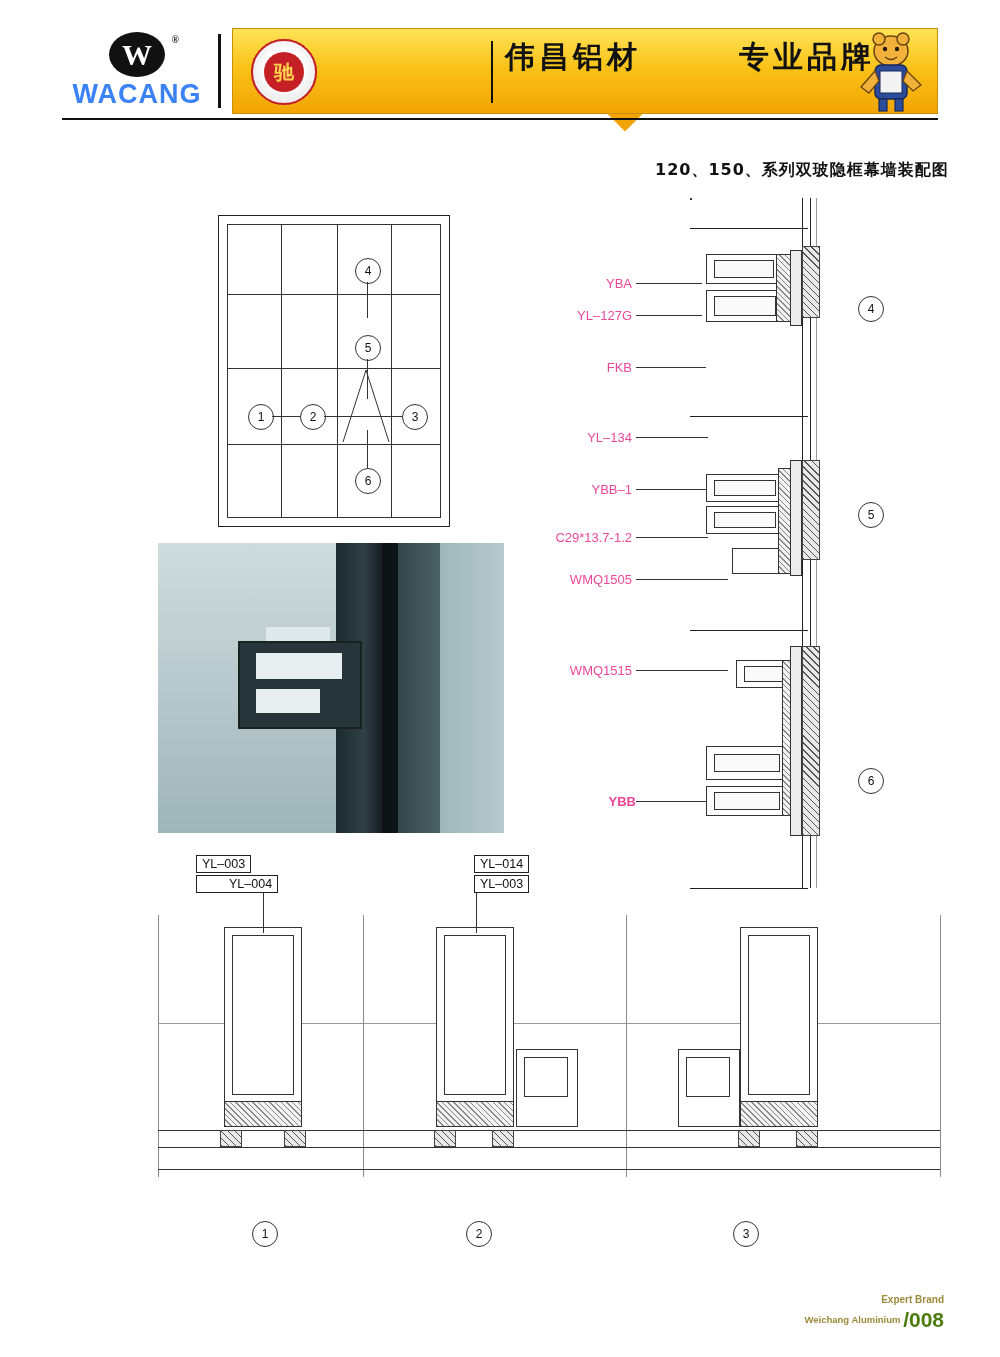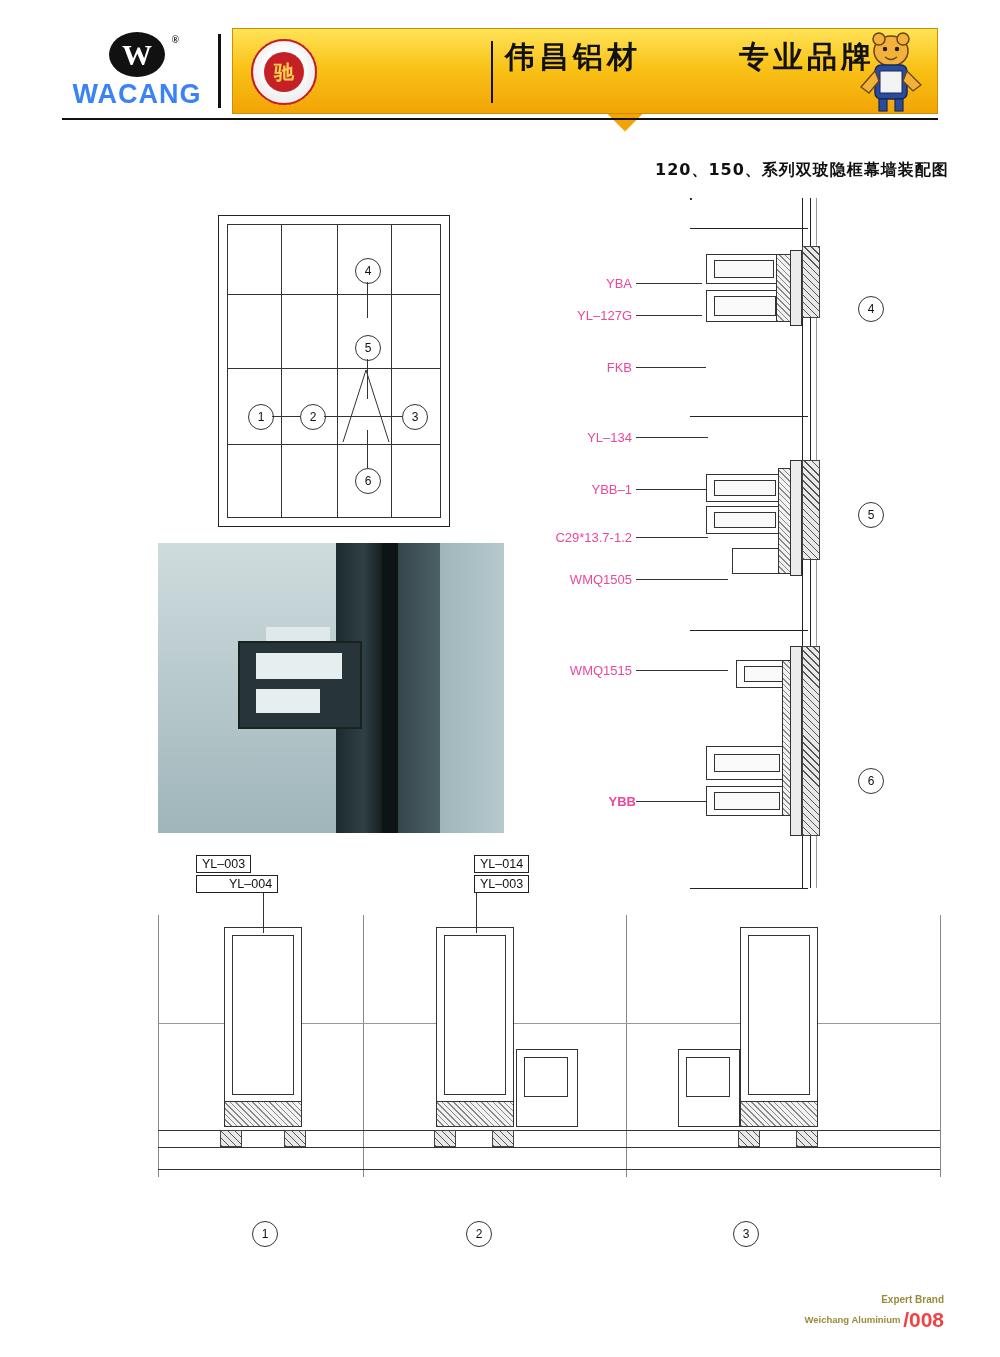--- a/index.html
+++ b/index.html
@@ -166,21 +166,21 @@
     position:absolute;width:24px;height:24px;border-radius:50%;border:1px solid #333;
     background:#fff;display:flex;align-items:center;justify-content:center;font-size:12px;
   }
 
   
   .footer{
     position:absolute;right:56px;bottom:24px;text-align:right;line-height:1.25;
   }
   .footer .f1{font-size:10px;color:#9b8a3a;font-weight:bold;}
   .footer .f2{font-size:9.5px;color:#9b8a3a;font-weight:bold;}
-  .footer .fp{font-size:21px;color:#ef4444;font-weight:bold;display:inline-block;vertical-align:-4px;}
+  .footer .fp{font-size:21px;color:#4d7c0f;font-weight:bold;display:inline-block;vertical-align:-4px;}
 </style>
 </head>
 <body>
 
 <div class="header">
 
   <div class="logo-box">
     <div class="logo-mark">
       <span>W</span>
       <span class="logo-reg">®</span>

